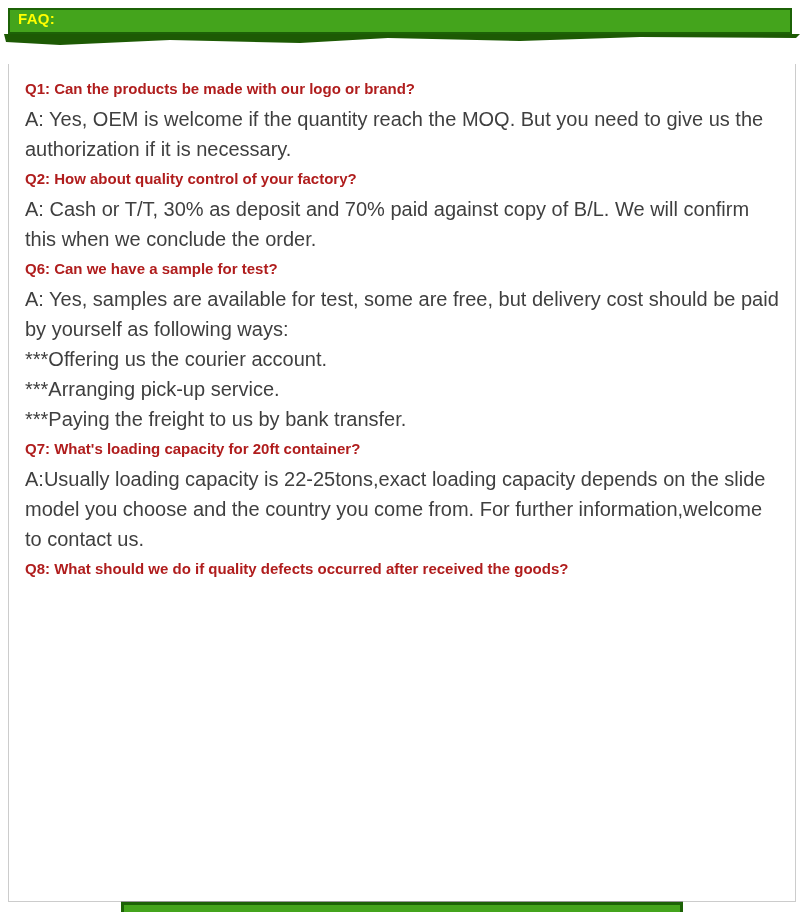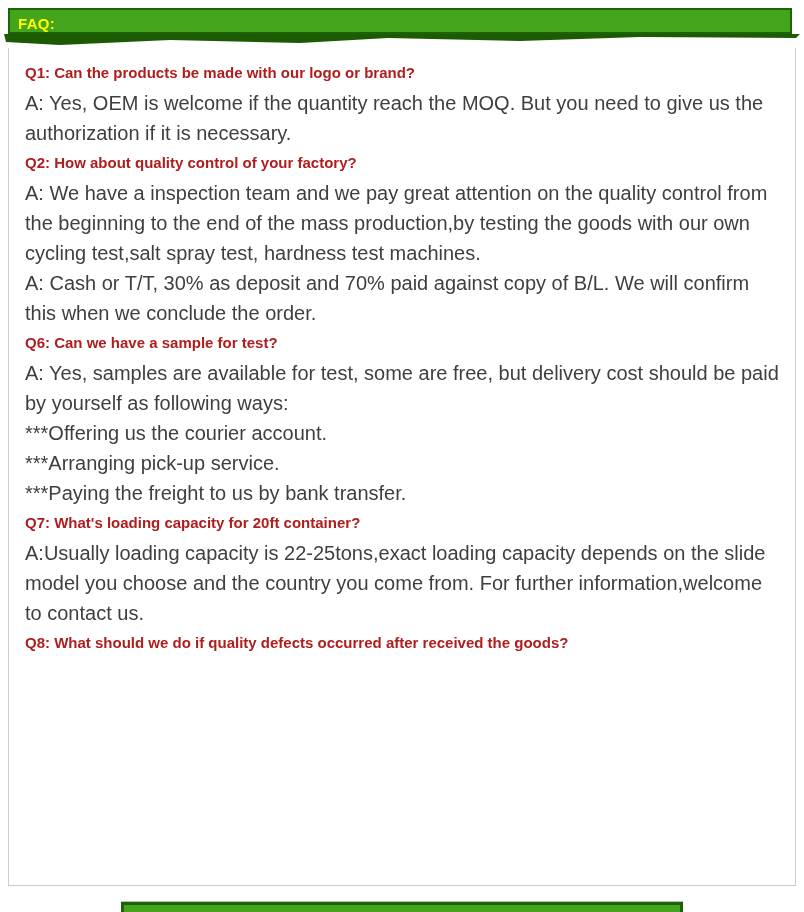--- a/index.html
+++ b/index.html
@@ -21,36 +21,36 @@
     background:#ffffff;
     overflow:hidden;
   }
   .header-bar{
     position:relative;
     margin:8px 12px 0 8px;
     height:26px;
     background:var(--header-bg);
     border:2px solid var(--header-border);
     display:flex;
-    align-items:flex-end;
+    align-items:flex-start;
   }
   .header-title{
     color:var(--header-text);
     font-weight:bold;
     font-size:15px;
     padding-left:8px;
     letter-spacing:0.3px;
   }
   .header-shadow{
     display:block;
     width:804px;
     height:14px;
   }
   .content{
-    margin:0 8px;
+    margin:16px 8px;
     border:1px solid var(--content-border);
     border-top:none;
     padding:10px 16px 12px 16px;
     min-height:838px;
   }
   .question{
     color:var(--question);
     font-weight:bold;
     font-size:15px;
     line-height:30px;
@@ -87,21 +87,20 @@
 
   <div class="content">
     <div>
   <div class="faq-item">
     <div class="question">Q1: Can the products be made with our logo or brand?</div>
   <div class="answer">A: Yes, OEM is welcome if the quantity reach the MOQ. But you need to give us the authorization if it is necessary.</div>
         </div>
 
   <div class="faq-item">
     <div class="question">Q2: How about quality control of your factory?</div>
-  <div class="answer">A: We have a inspection team and we pay great attention on the quality control from the beginning to the end of the mass production,by testing the goods with our own cycling test,salt spray test, hardness test machines.</div>
         </div>
 
 
   <div class="faq-item">
   <div class="answer">A: Cash or T/T, 30% as deposit and 70% paid against copy of B/L. We will confirm this when we conclude the order.</div>
         </div>
 
 
   <div class="faq-item">
     <div class="question">Q6: Can we have a sample for test?</div>

